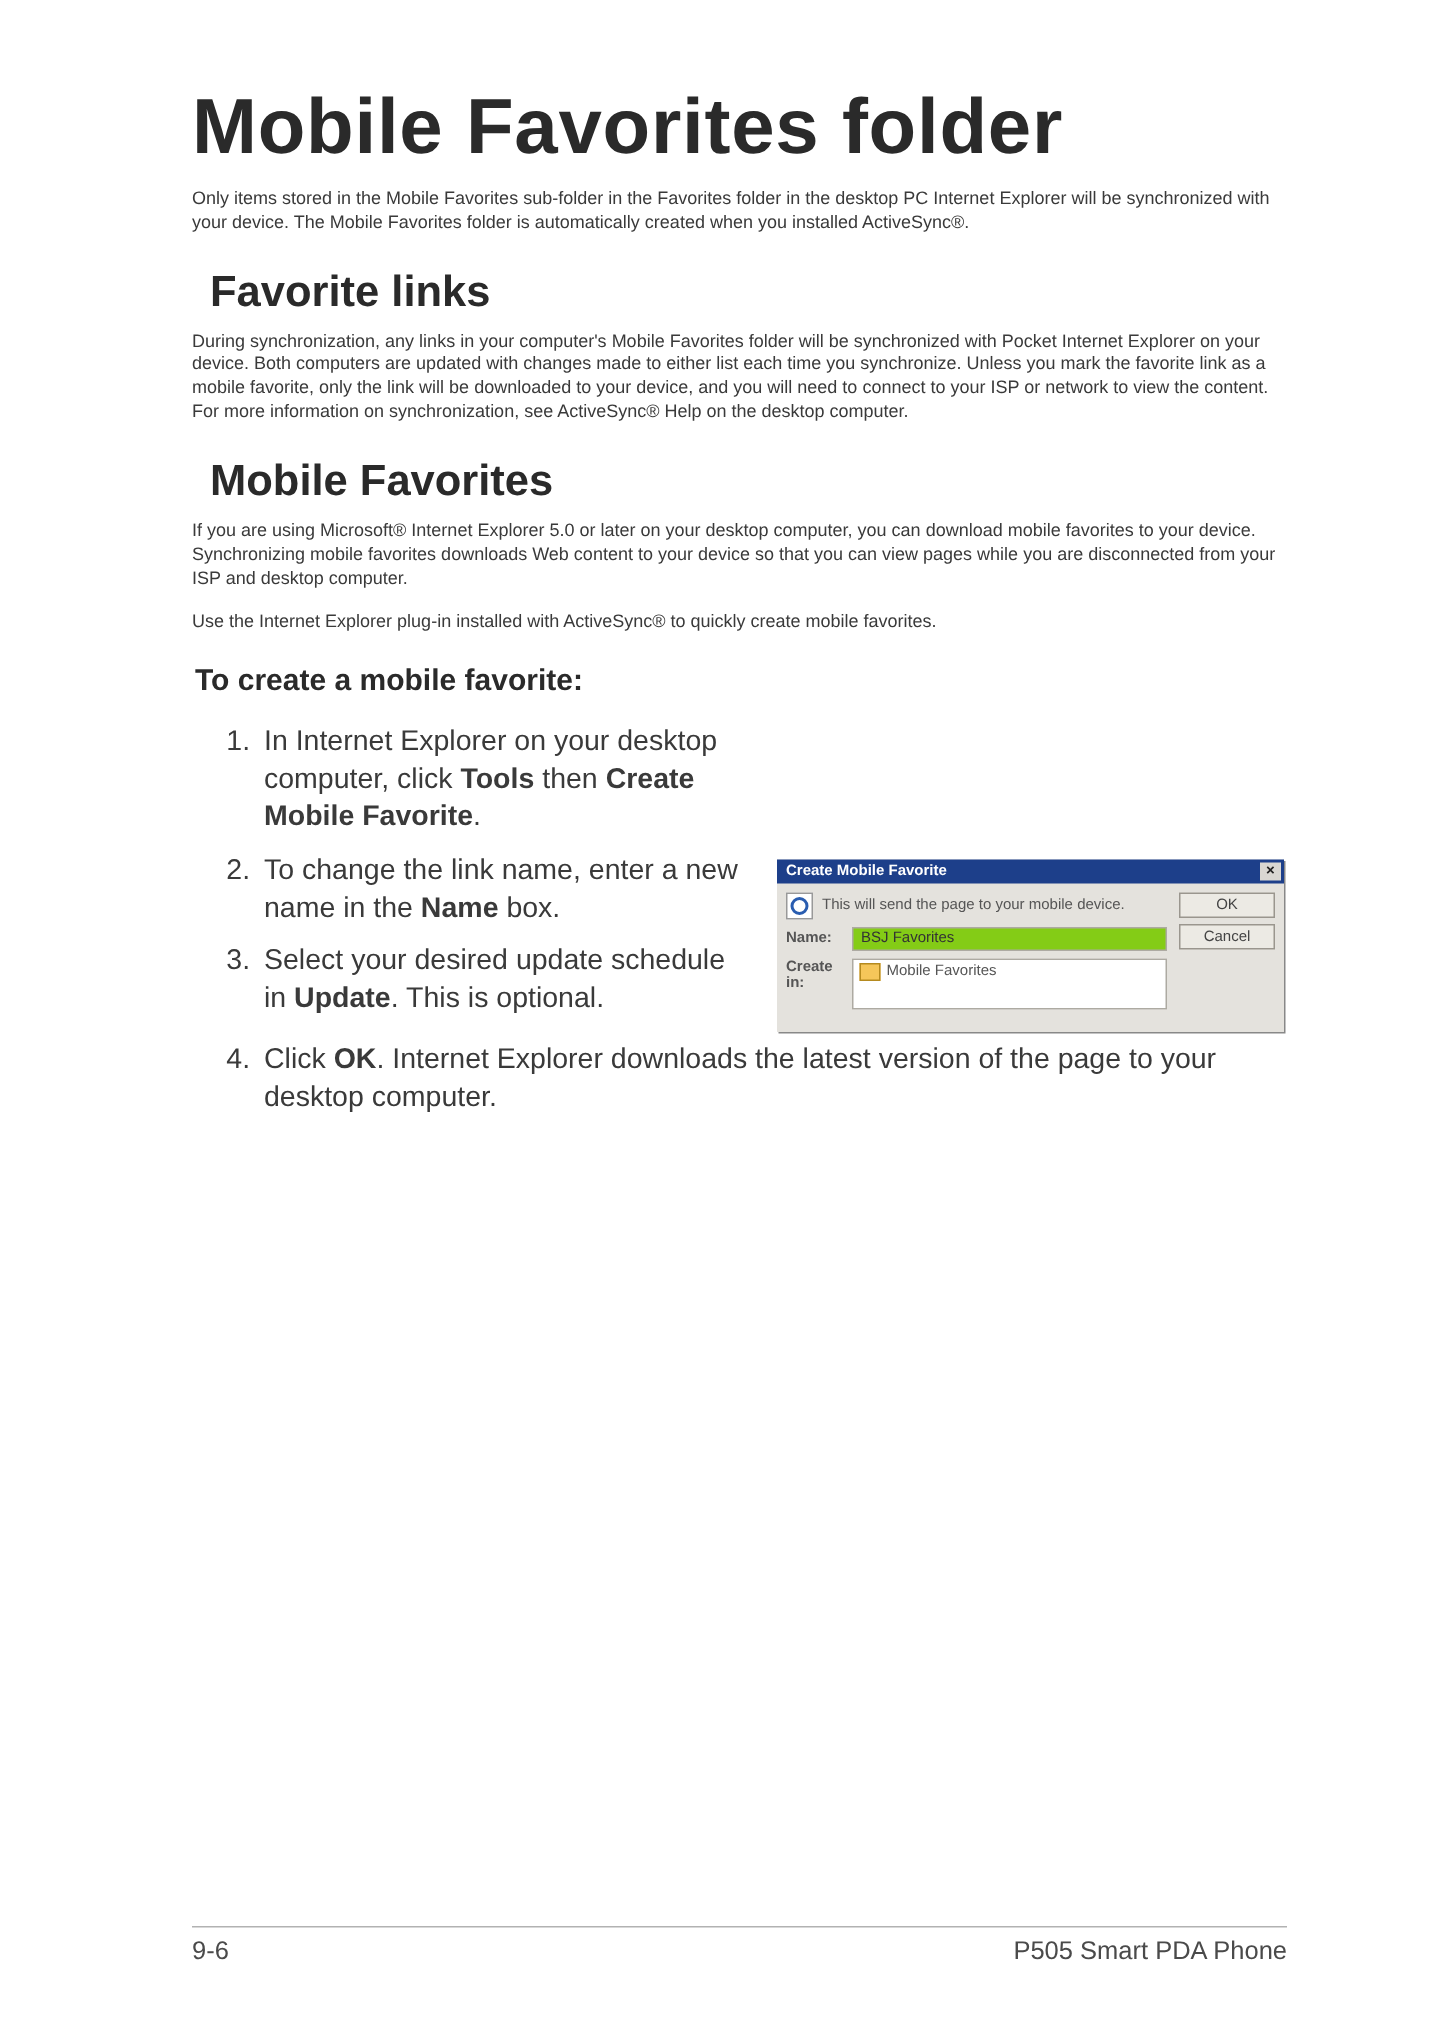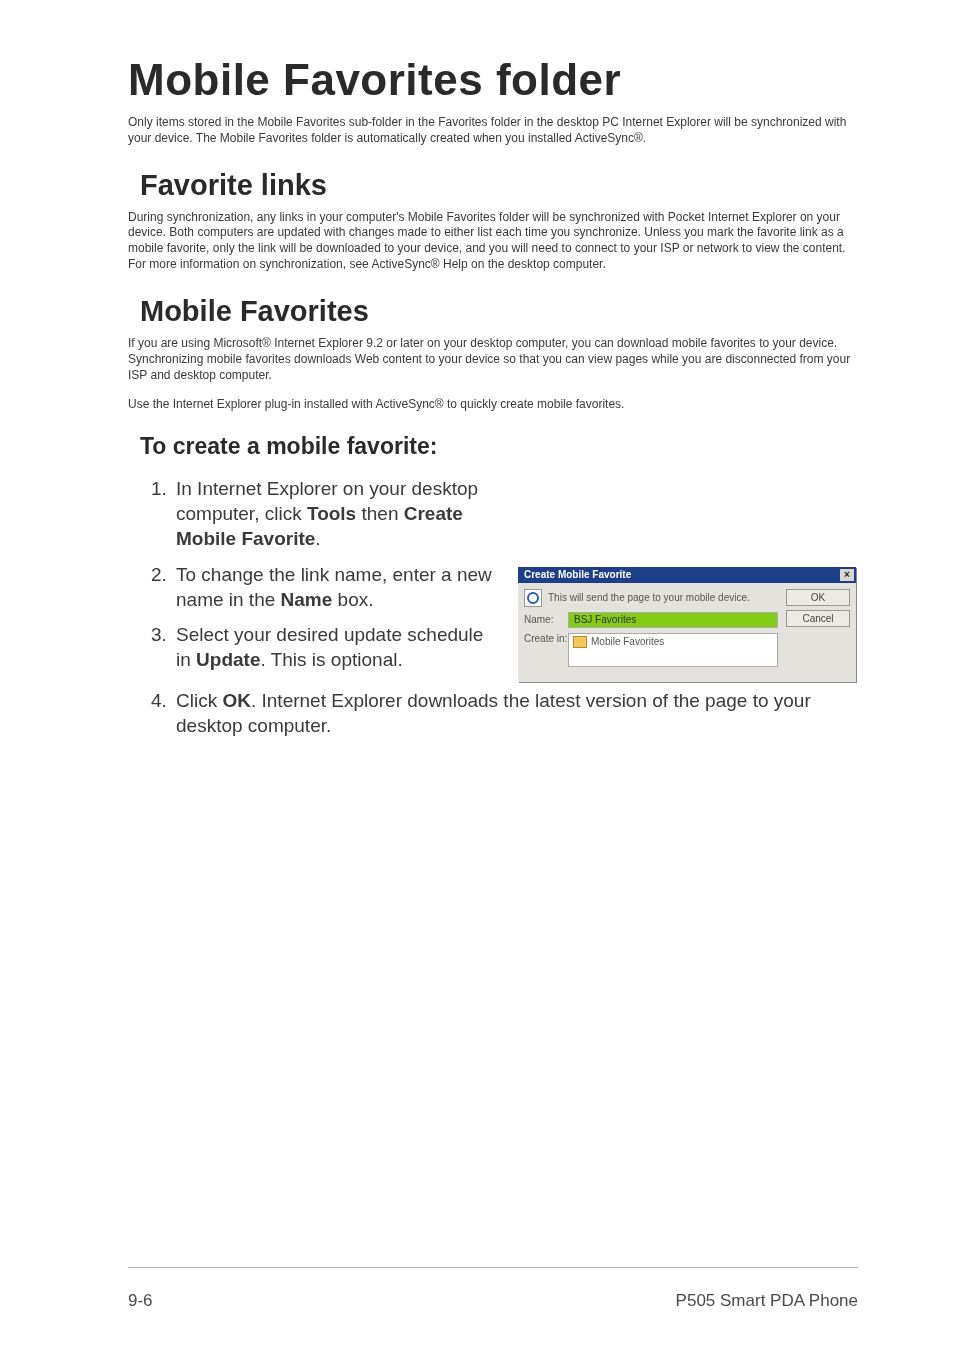--- a/index.html
+++ b/index.html
@@ -22,34 +22,34 @@
     padding: 55px 96px 40px 128px;
     display: flex;
     flex-direction: column;
   }
   .content {
     flex: 1;
   }
   h1.title {
     margin: 0 0 10px 0;
     font-family: Verdana, Geneva, sans-serif;
-    font-size: 44px;
+    font-size: 52px;
     font-weight: 700;
     color: var(--heading-dark);
     letter-spacing: 0.5px;
   }
   h2.section {
     margin: 22px 0 8px 12px;
     font-size: 29px;
     font-weight: 700;
     color: var(--heading-dark);
   }
   h3.subsection {
-    margin: 20px 0 10px 12px;
-    font-size: 23px;
+    margin: 20px 0 10px 2px;
+    font-size: 20px;
     font-weight: 700;
     color: var(--heading-dark);
   }
   p.body {
     margin: 8px 0 14px 0;
     font-size: 12px;
     line-height: 1.32;
   }
   ol.steps {
     margin: 6px 0 0 0;
@@ -111,20 +111,21 @@
     border-radius: 30px;
   }
   .dlg-row {
     display: flex;
     align-items: center;
     margin-bottom: 5px;
   }
   .dlg-row .lbl {
     width: 44px;
     color: #555;
+    font-weight: bold;
   }
   .dlg-desc {
     display: flex;
     align-items: center;
     gap: 6px;
     flex: 1;
   }
   .dlg-desc .ie-icon {
     width: 16px;
     height: 16px;
@@ -190,42 +191,42 @@
   .dlg .top {
     display: flex;
     align-items: flex-start;
   }
   .dlg .top .left-block {
     flex: 1;
   }
 
   .footer {
     border-top: 1px solid #b2b2b2;
-    padding-top: 23px;
+    padding-top: 6px;
     display: flex;
     justify-content: space-between;
     font-size: 17px;
     color: #4a4a4a;
   }
 </style>
 </head>
 <body>
 
 <div class="page">
   <div class="content">
 
     <h1 class="title">Mobile Favorites folder</h1>
 
     <p class="body">Only items stored in the Mobile Favorites sub-folder in the Favorites folder in the desktop PC Internet Explorer will be synchronized with your device. The Mobile Favorites folder is automatically created when you installed ActiveSync®.</p>
 
     <h2 class="section">Favorite links</h2>
     <p class="body">During synchronization, any links in your computer's Mobile Favorites folder will be synchronized with Pocket Internet Explorer on your device. Both computers are updated with changes made to either list each time you synchronize. Unless you mark the favorite link as a mobile favorite, only the link will be downloaded to your device, and you will need to connect to your ISP or network to view the content. For more information on synchronization, see ActiveSync® Help on the desktop computer.</p>
 
     <h2 class="section">Mobile Favorites</h2>
-    <p class="body">If you are using Microsoft® Internet Explorer 9.2 or later on your desktop computer, you can download mobile favorites to your device. Synchronizing mobile favorites downloads Web content to your device so that you can view pages while you are disconnected from your ISP and desktop computer.</p>
+    <p class="body">If you are using Microsoft® Internet Explorer 5.0 or later on your desktop computer, you can download mobile favorites to your device. Synchronizing mobile favorites downloads Web content to your device so that you can view pages while you are disconnected from your ISP and desktop computer.</p>
     <p class="body">Use the Internet Explorer plug-in installed with ActiveSync® to quickly create mobile favorites.</p>
 
     <h3 class="subsection">To create a mobile favorite:</h3>
 
     <div class="cols">
       <div class="left">
         <ol class="steps">
           <li>
             <span>In Internet Explorer on your desktop computer, click </span><span class="strong">Tools</span><span> then </span><span class="strong">Create Mobile Favorite</span><span>.</span>
           </li>

